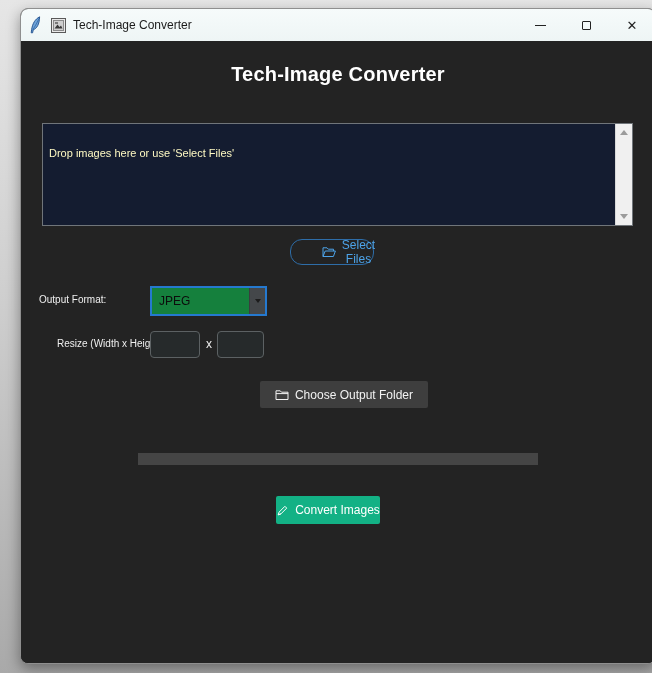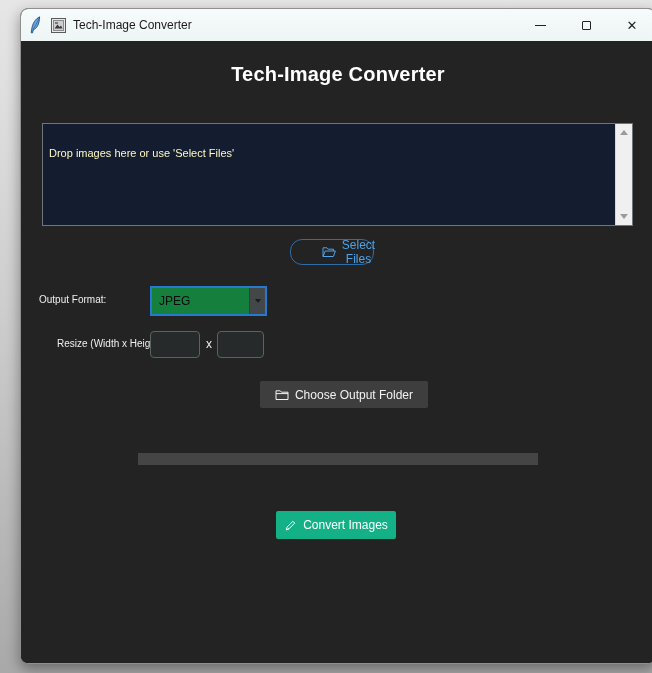--- a/index.html
+++ b/index.html
@@ -50,22 +50,22 @@
   .btn { display:flex; align-items:center; justify-content:center; gap:6px; font-size:12px; cursor:default; }
   .btn-select {
     position:absolute; left:269px; top:198px; width:84px; height:26px;
     background:transparent; border:1px solid #2e6da8; border-radius:12px; color:#4da3e8;padding-left:33px;
   }
   .btn-folder {
     position:absolute; left:239px; top:340px; width:168px; height:27px;
     background:#3e3e3e; border:none; border-radius:2px; color:#f2f2f2;
   }
   .btn-convert {
-    position:absolute; left:255px; top:455px; width:120px; height:28px;
-    background:#13b185; border:none; border-radius:2px; color:#ffffff;margin-top:15px;
+    position:absolute; left:255px; top:455px; width:104px; height:28px;
+    background:#13b185; border:none; border-radius:2px; color:#ffffff;
   }
   
   .lbl { position:absolute; color:#efefef; font-size:10px; line-height:14px; white-space:nowrap; }
   .lbl-format { left:18px; top:252px; }
   .combobox {
     position:absolute; left:129px; top:245px; width:117px; height:30px;
     border:2px solid #2579cf; background:#15803d; display:flex; align-items:stretch;
   }
   .combo-value { flex:1; color:#0c0c0c; font-size:12px; display:flex; align-items:center; padding-left:7px; }
   .combo-arrow { width:16px; background:#44474a; border-left:1px solid #3a3d3f; display:flex; align-items:center; justify-content:center; }

